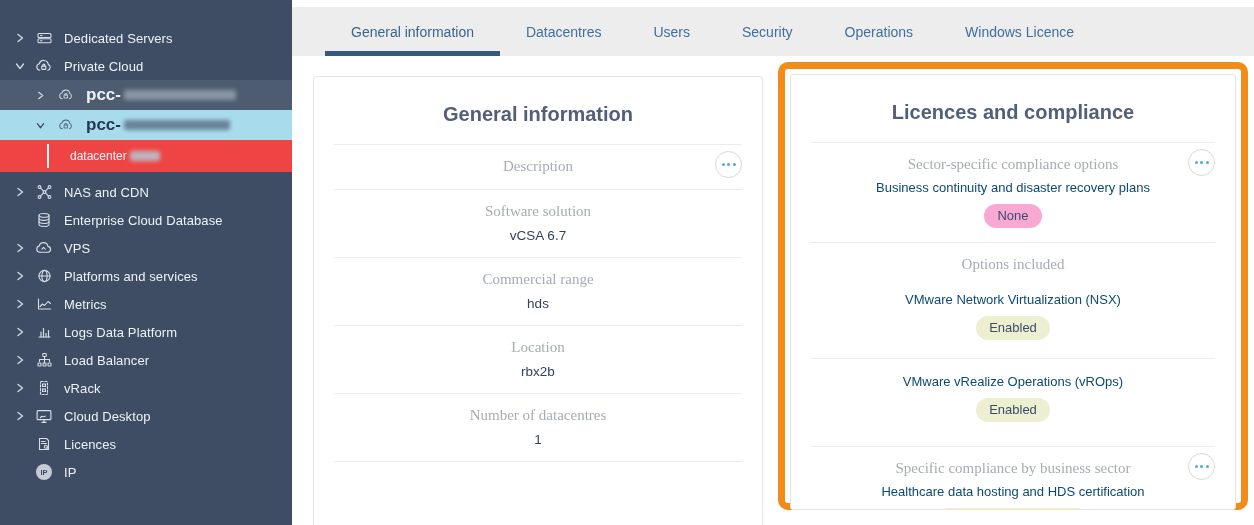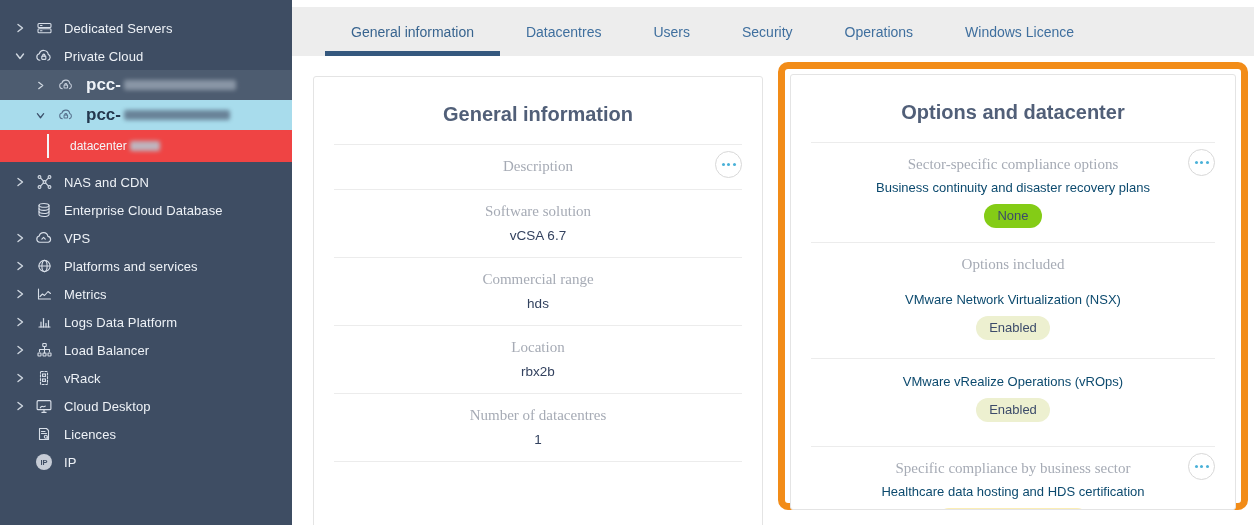--- a/index.html
+++ b/index.html
@@ -2,21 +2,21 @@
 <html><head>
 <meta charset="utf-8">
 <style>
   * { margin:0; padding:0; box-sizing:border-box; }
   html,body { width:1254px; height:525px; overflow:hidden; background:#fff;
     font-family:"Liberation Sans","DejaVu Sans",sans-serif; }
   .app { position:relative; width:1254px; height:525px; display:flex; }
 
   
   .sidebar { width:292px; height:525px; background:#3e4d63; flex:0 0 292px;
-    padding-top:14px; color:#eef2f7; font-size:13px; position:relative; }
+    padding-top:24px; color:#eef2f7; font-size:13px; position:relative; }
   .nav-item { height:28px; display:flex; align-items:center; padding-left:12px;
     cursor:pointer; white-space:nowrap; }
   .nav-item .chev { width:16px; height:16px; flex:0 0 16px; display:flex;
     align-items:center; justify-content:center; margin-right:6px; }
   .nav-item .chev.empty { visibility:hidden; }
   .nav-item .nicon { width:20px; height:18px; flex:0 0 20px; display:flex;
     align-items:center; justify-content:center; margin-right:10px; }
   .nav-item .lbl { color:#eef2f7; letter-spacing:.1px; }
 
   .tree-row { height:30px; display:flex; align-items:center; padding-left:36px;
@@ -58,21 +58,21 @@
   .f-label { font-size:15px; color:#a6abb5;font-family:Liberation Serif, serif; }
   .f-value { font-size:13.5px; color:#33425f; margin-top:8px; }
   .f-text  { font-size:13px; color:#0c4a6e; margin-top:7px; }
   .more-btn { position:absolute; right:0; top:10px; width:27px; height:27px;
     border-radius:50%; border:1px solid #d8d8d8; background:#fff; display:flex;
     align-items:center; justify-content:center; gap:2.5px; cursor:pointer; }
   .more-btn .dot { width:3px; height:3px; border-radius:50%; background:#4ab1d8; }
 
   .badge { display:inline-block; margin-top:9px; padding:4px 13px 5px;
     border-radius:13px; font-size:13px; color:#3c4b6a; }
-  .badge--none    { background:#84cc16; }
+  .badge--none    { background:#f9a8d4; }
   .badge--enabled { background:#edf0d0; }
   .badge--pending { background:#fbedb4; }
 
   .highlight-frame { position:absolute; left:486px; top:62px; width:470px; height:448px;
     border:7px solid #f28c18; border-radius:10px; padding:5px; background:#fff; }
   .card-options { position:relative; width:446px; height:436px; border:1px solid #e4e4e4;
     border-radius:3px; background:#fff; overflow:hidden; }
 
   svg { display:block; }
 </style>
@@ -418,21 +418,21 @@
       <div class="sect">
         <div class="f-label">Number of datacentres</div>
         <div class="f-value">1</div>
       </div>
 
       <div class="sect" style="padding:0"></div>
     </section>
 
     <div class="highlight-frame">
       <section class="card-options">
-        <h2 class="card-title">Options and datacenter</h2>
+        <h2 class="card-title">Licences and compliance</h2>
 
         <div class="sect">
           <div class="f-label">Sector-specific compliance options</div>
           <div class="f-text">Business continuity and disaster recovery plans</div>
           <span class="badge badge--none">None</span>
           <button class="more-btn" style="top:6px">
             <span class="dot"></span>
               <span class="dot"></span>
               <span class="dot"></span>
           </button>

